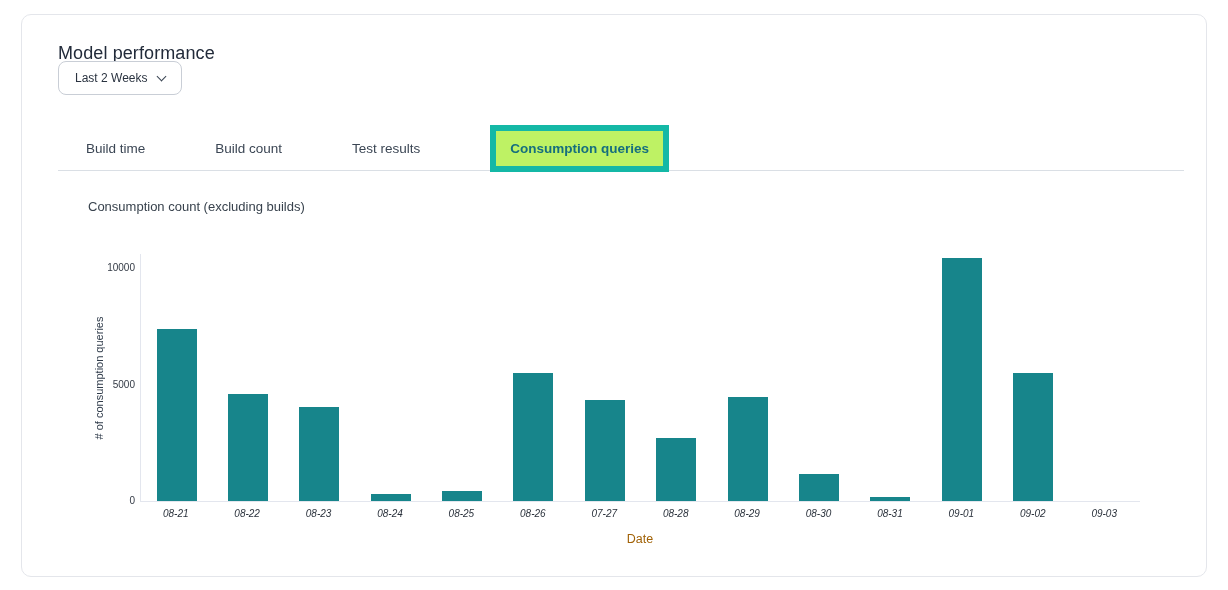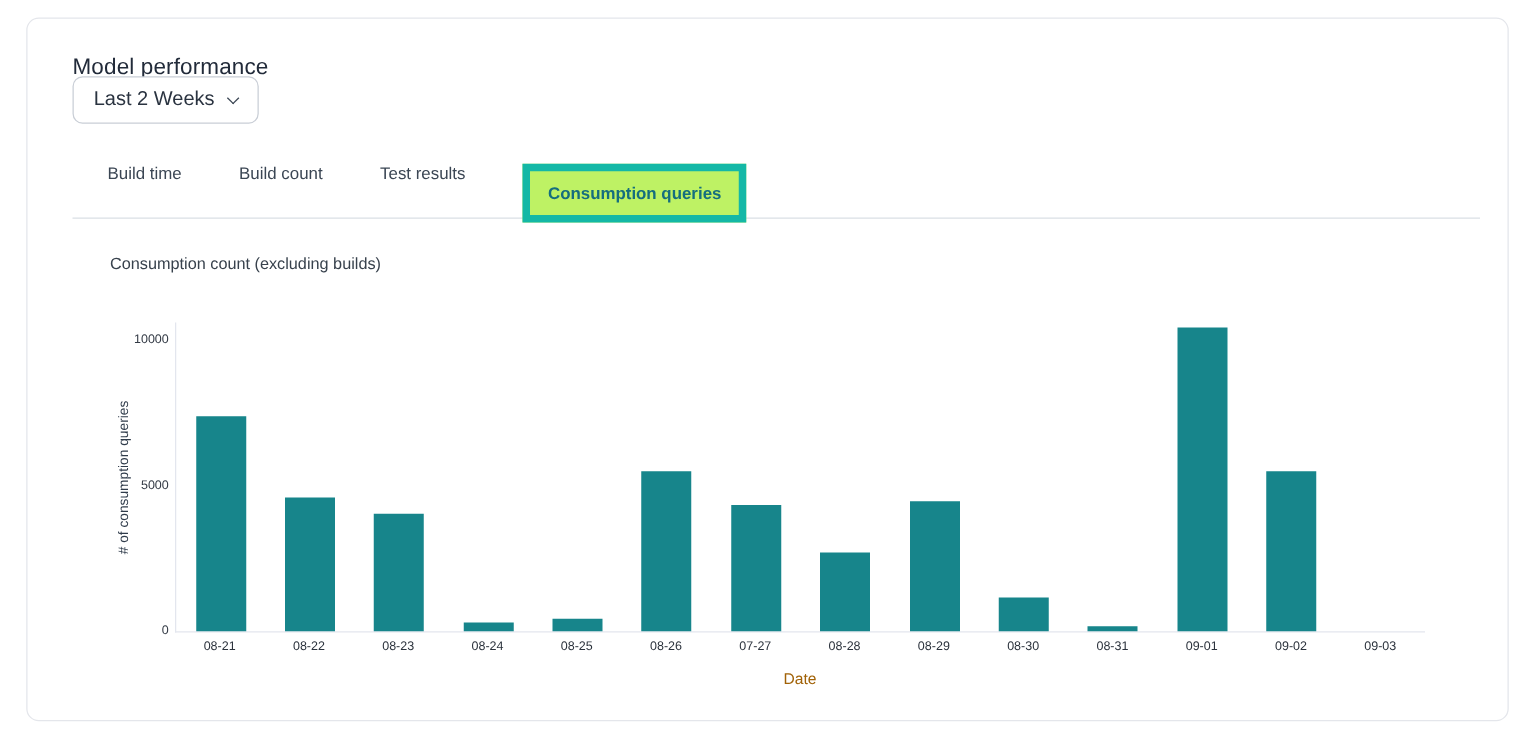--- a/index.html
+++ b/index.html
@@ -9,31 +9,31 @@
     position:absolute; left:21px; top:14px; width:1186px; height:563px;
     background:#ffffff; border:1px solid #e4e6eb; border-radius:10px;
     padding:28px 36px 0 36px; overflow:hidden;
   }
 
   
   .header { display:flex; justify-content:space-between; align-items:flex-start;flex-direction:column; }
   .title { font-size:18px; font-weight:500; color:#222b3a; letter-spacing:.1px; }
   .range-btn {
     display:flex; align-items:center; background:#fff; border:1px solid #c9ced6;
-    border-radius:8px; padding:9px 16px; font-size:16px; color:#2a3340; cursor:pointer;
+    border-radius:8px; padding:9px 16px; font-size:12px; color:#2a3340; cursor:pointer;
     margin-top:-3px;
   }
   .chev {
     display:inline-block; width:7px; height:7px;
     border-right:1.6px solid #3a4553; border-bottom:1.6px solid #3a4553;
     transform:rotate(45deg); margin-left:11px; margin-top:-3px;
   }
 
   
-  .tabs { display:flex; align-items:flex-start; gap:46px; margin:32px 0 0 28px; height:43px; }
+  .tabs { display:flex; align-items:center; gap:70px; margin:32px 0 0 28px; height:43px; }
   .tab { font-size:13.5px; color:#3b4654; cursor:pointer; white-space:nowrap; }
   .tab.active { color:#156e7e; font-weight:bold; }
   .annotation-box {
     border:6px solid #14b8a6; padding:10px 14px; background:#bef264;
     display:flex; align-items:center;
   }
   .divider { height:1px; background:#dadfe5; margin:0 -14px 0 0; }
 
   
   .metric { margin:28px 0 0 30px; }
@@ -51,21 +51,21 @@
     position:absolute; left:82px; top:0; width:1000px; height:248px;
     border-left:1px solid #e3e6ee; border-bottom:1px solid #e3e6ee;
     display:flex; align-items:flex-end;
   }
   .slot { flex:1; display:flex; justify-content:center; align-items:flex-end; height:100%; }
   .bar { width:40px; }
   .ytick {
     position:absolute; left:-48px; width:42px; text-align:right;
     font-size:10px; color:#333a45;
   }
-  .x-labels { position:absolute; left:82px; top:254px; width:1000px; display:flex; }
+  .x-labels { position:absolute; left:82px; top:254px; width:1000px; display:flex;font-style:italic; }
   .xlab { flex:1; text-align:center; font-size:10px; color:#2b323c; }
   .xtitle { position:absolute; left:82px; top:278px; width:1000px; text-align:center; font-size:12.5px; color:#a16207; }
 </style>
 </head>
 <body>
 
 <div class="card">
 
   <div class="header">
     <div class="title">Model performance</div>

